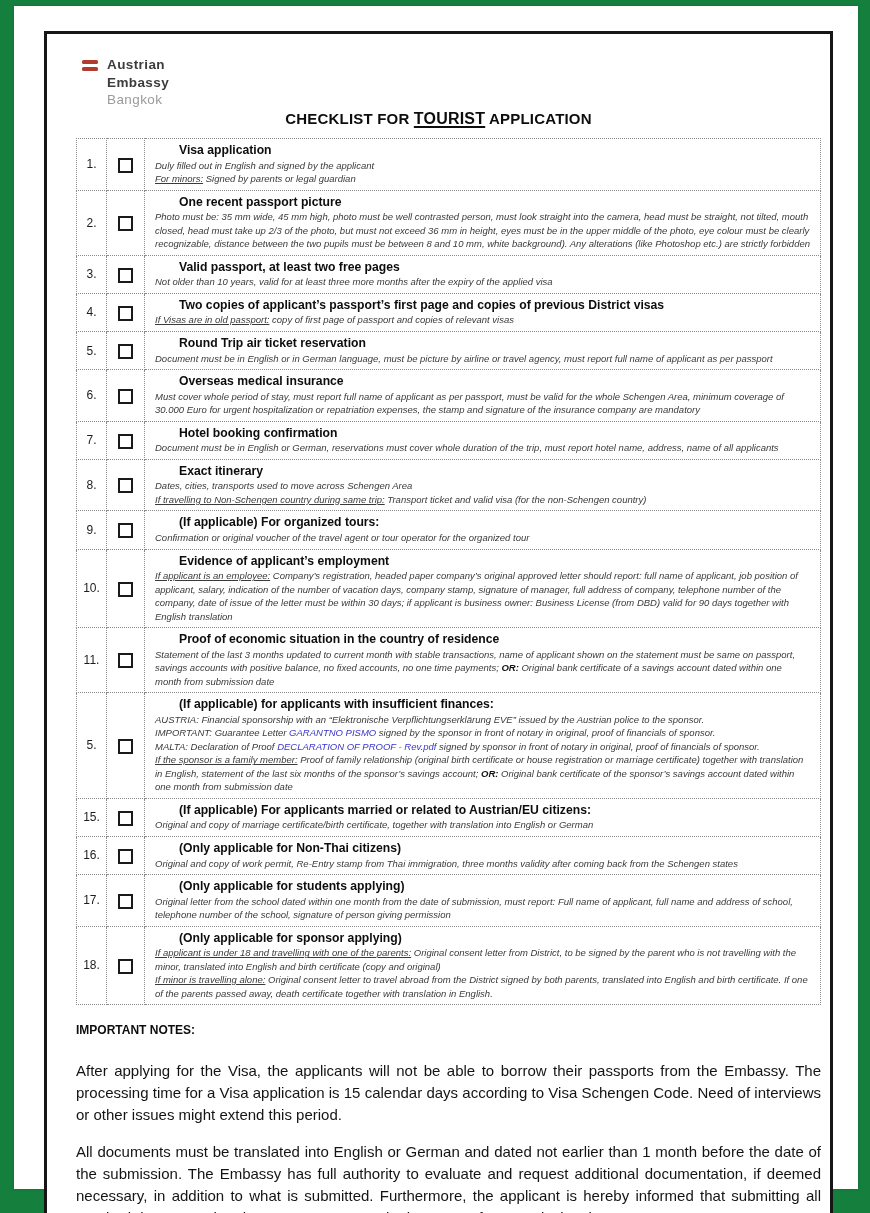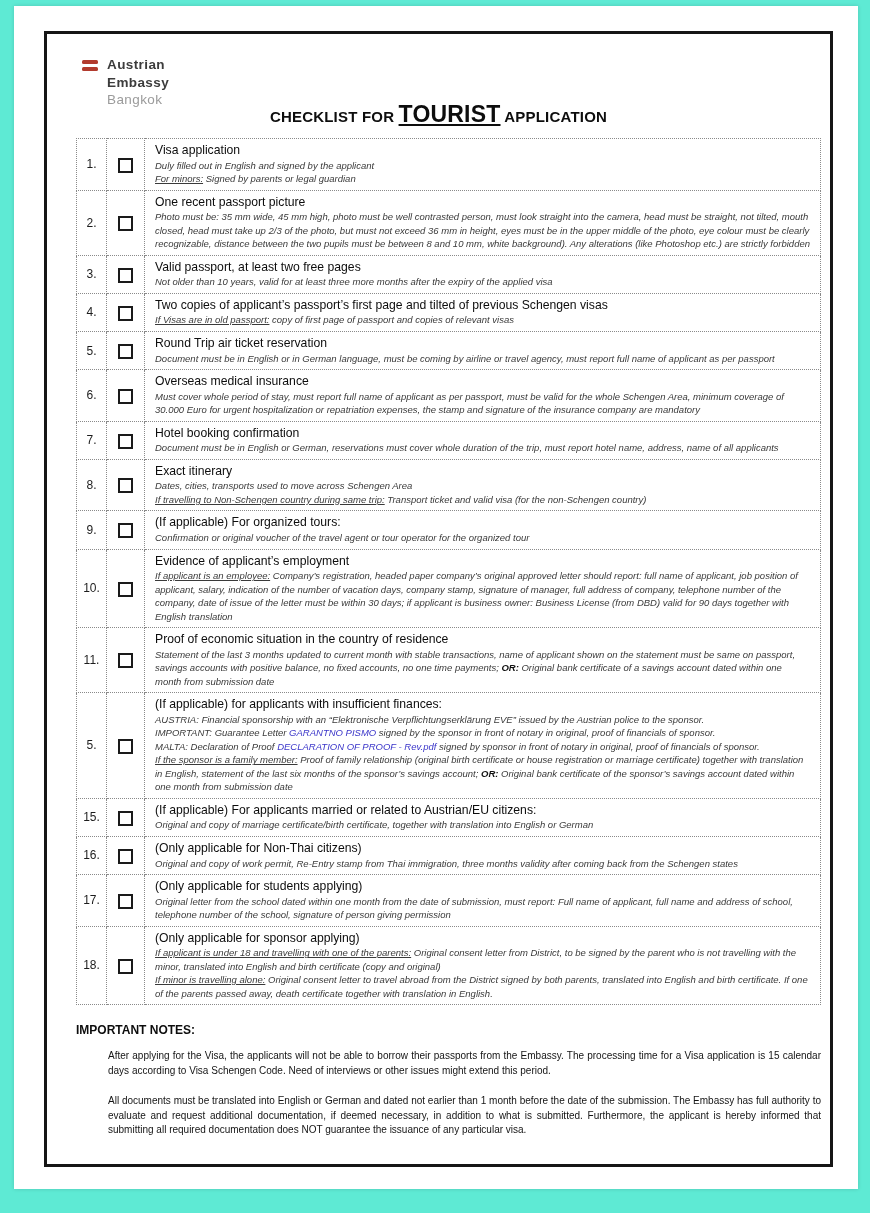--- a/index.html
+++ b/index.html
@@ -1,48 +1,48 @@
 <!DOCTYPE html>
 <html><head>
 <meta charset="utf-8">
 <style>
   * { margin:0; padding:0; box-sizing:border-box; }
   html,body { background:#d8dbe0; }
   body { font-family:"Liberation Sans", sans-serif; }
-  .photo { width:870px; min-height:1213px; background:#5eead4; position:relative; margin:0 auto; }
+  .photo { width:870px; min-height:1213px; background:#15803d; position:relative; margin:0 auto; }
   .paper { position:absolute; left:14px; top:6px; right:12px; bottom:24px; background:#ffffff; box-shadow:0 0 4px rgba(0,0,0,.15); }
   .frame { margin:25px 25px 21px 30px; border:3px solid #161616; min-height:1131px; background:#fff; padding-bottom:10px; }
 
   
   .header { position:relative; height:104px; }
   .logo { position:absolute; left:35px; top:22px; display:flex; align-items:flex-start; gap:9px; }
   .flag { display:inline-block; margin-top:4px; }
   .flag .bar { width:16px; height:4px; background:#b23b2e; border-radius:1.5px; margin-bottom:3px; }
   .logo-text { font-size:13.5px; line-height:1.3; letter-spacing:.4px; color:#3c3c3c; font-weight:600; }
   .logo-text .muted { color:#9b9b9b; font-weight:500; }
   .main-title { position:absolute; bottom:10px; left:0; width:100%; text-align:center; font-weight:800; font-size:15px; color:#0d0d0d; letter-spacing:.2px; }
-  .main-title .tourist { font-size:23px; text-decoration:underline; text-decoration-thickness:2px; text-underline-offset:2px; }
+  .main-title .tourist { font-size:16px; text-decoration:underline; text-decoration-thickness:2px; text-underline-offset:2px; }
 
   
   table.checklist { border-collapse:collapse; margin:0 9px 0 29px; width:calc(100% - 38px); }
   table.checklist td { border:1px dotted #8a8a8a; }
   td.num { width:30px; text-align:center; vertical-align:middle; font-size:12px; color:#1d1d1d; }
   td.chk { width:38px; text-align:center; vertical-align:middle; }
   .checkbox { display:inline-block; width:15px; height:15px; border:2px solid #1a1a1a; background:#fff; vertical-align:middle; }
   td.content { padding:3px 10px 4px 10px; }
-  .row-title { font-weight:400; font-size:12.2px; line-height:1.2; color:#0d0d0d; padding:1px 0 1px 0; }
+  .row-title { font-weight:700; font-size:12.2px; line-height:1.2; color:#0d0d0d; padding:1px 0 1px 0;margin-left:24px; }
   .desc-line { font-style:italic; font-size:9.5px; line-height:1.42; color:#3a3a3a; }
   .desc-line .u { text-decoration:underline; }
   .desc-line .b { font-weight:700; color:#111; }
   .desc-line .link { color:#3a35c9; cursor:pointer; }
 
   
   .notes { margin:18px 9px 0 29px; }
-  .notes-title { font-weight:800; font-size:12px; color:#0d0d0d; margin-bottom:12px; }
-  .notes p { font-size:10px; line-height:1.45; color:#141414; text-align:justify; margin-bottom:16px;margin-left:32px; }
+  .notes-title { font-weight:800; font-size:12px; color:#0d0d0d; margin-bottom:23px; }
+  .notes p { font-size:15px; line-height:1.45; color:#141414; text-align:justify; margin-bottom:16px; }
 </style>
 </head>
 <body>
 
 <div class="photo">
   <div class="paper">
     <div class="frame">
 
       <div class="header">
         <div class="logo">
@@ -85,30 +85,30 @@
               <td class="chk"><span class="checkbox"></span></td>
               <td class="content">
                 <div class="row-title">Valid passport, at least two free pages</div>
                 <div class="desc-line"><span>Not older than 10 years, valid for at least three more months after the expiry of the applied visa</span></div>
               </td>
             </tr>
             <tr>
               <td class="num">4.</td>
               <td class="chk"><span class="checkbox"></span></td>
               <td class="content">
-                <div class="row-title">Two copies of applicant’s passport’s first page and tilted of previous Schengen visas</div>
+                <div class="row-title">Two copies of applicant’s passport’s first page and copies of previous District visas</div>
                 <div class="desc-line"><span class="u">If Visas are in old passport:</span><span> copy of first page of passport and copies of relevant visas</span></div>
               </td>
             </tr>
             <tr>
               <td class="num">5.</td>
               <td class="chk"><span class="checkbox"></span></td>
               <td class="content">
                 <div class="row-title">Round Trip air ticket reservation</div>
-                <div class="desc-line"><span>Document must be in English or in German language, must be coming by airline or travel agency, must report full name of applicant as per passport</span></div>
+                <div class="desc-line"><span>Document must be in English or in German language, must be picture by airline or travel agency, must report full name of applicant as per passport</span></div>
               </td>
             </tr>
             <tr>
               <td class="num">6.</td>
               <td class="chk"><span class="checkbox"></span></td>
               <td class="content">
                 <div class="row-title">Overseas medical insurance</div>
                 <div class="desc-line"><span>Must cover whole period of stay, must report full name of applicant as per passport, must be valid for the whole Schengen Area, minimum coverage of 30.000 Euro for urgent hospitalization or repatriation expenses, the stamp and signature of the insurance company are mandatory</span></div>
               </td>
             </tr>

